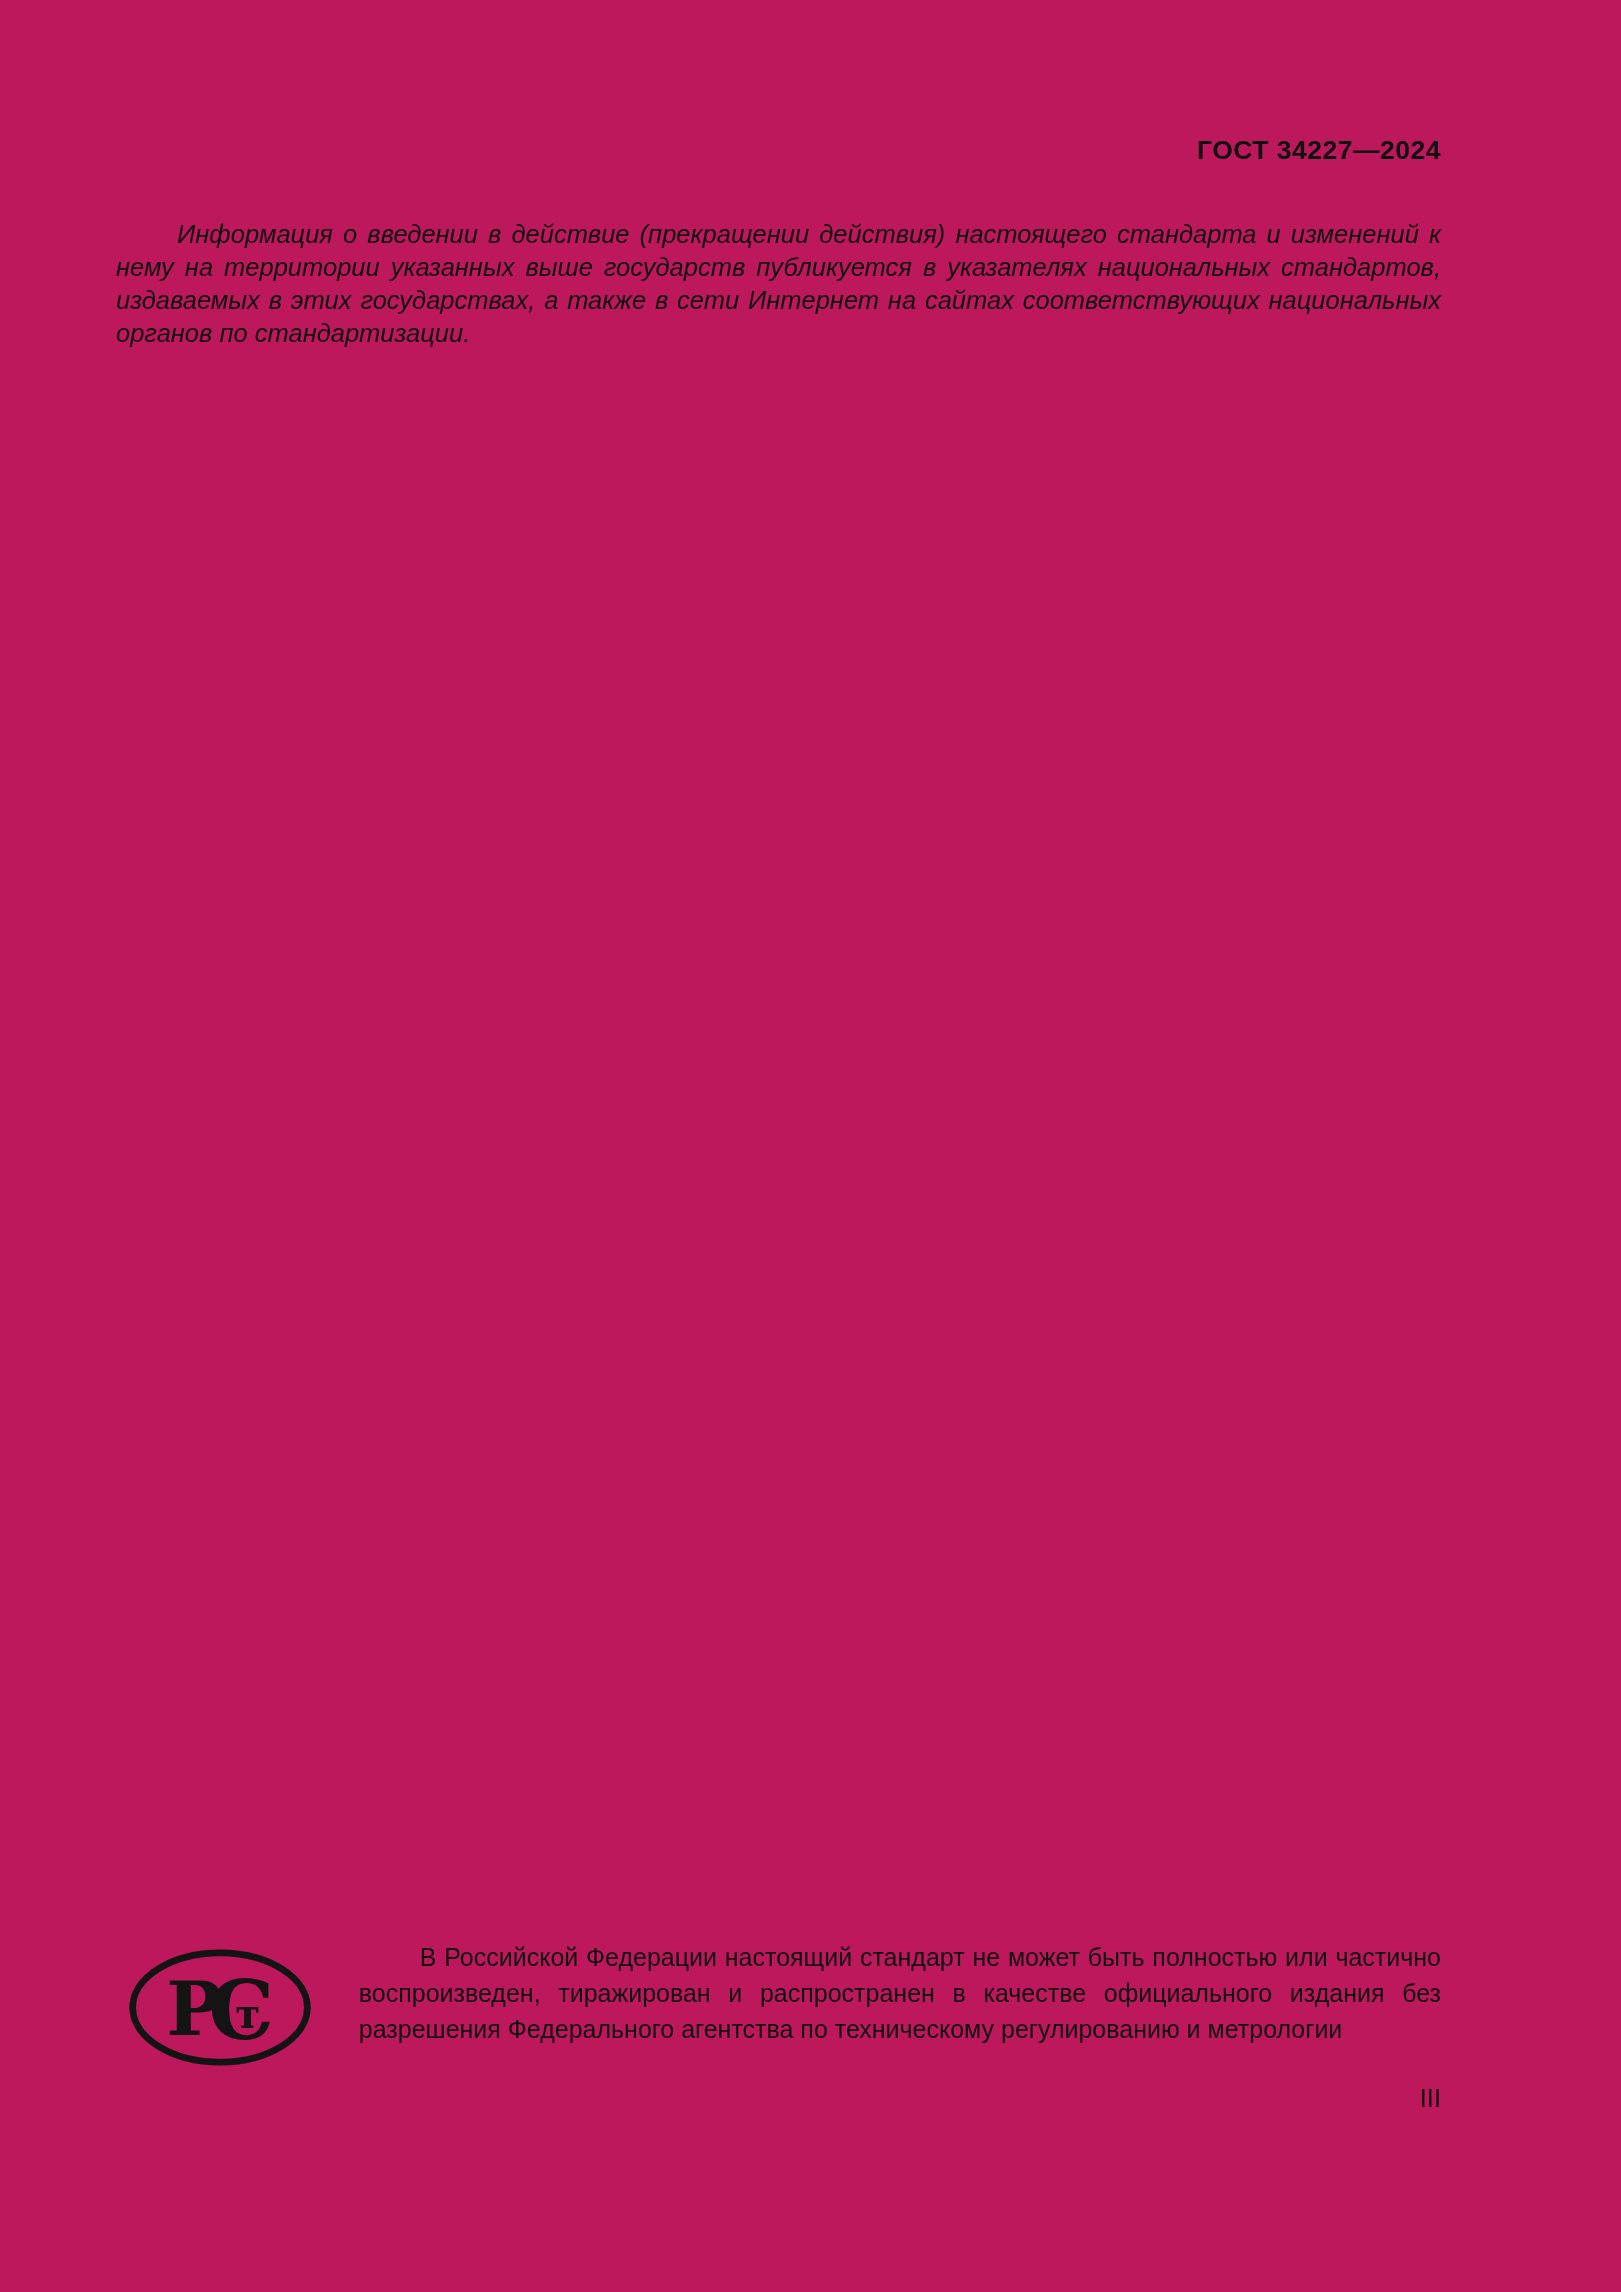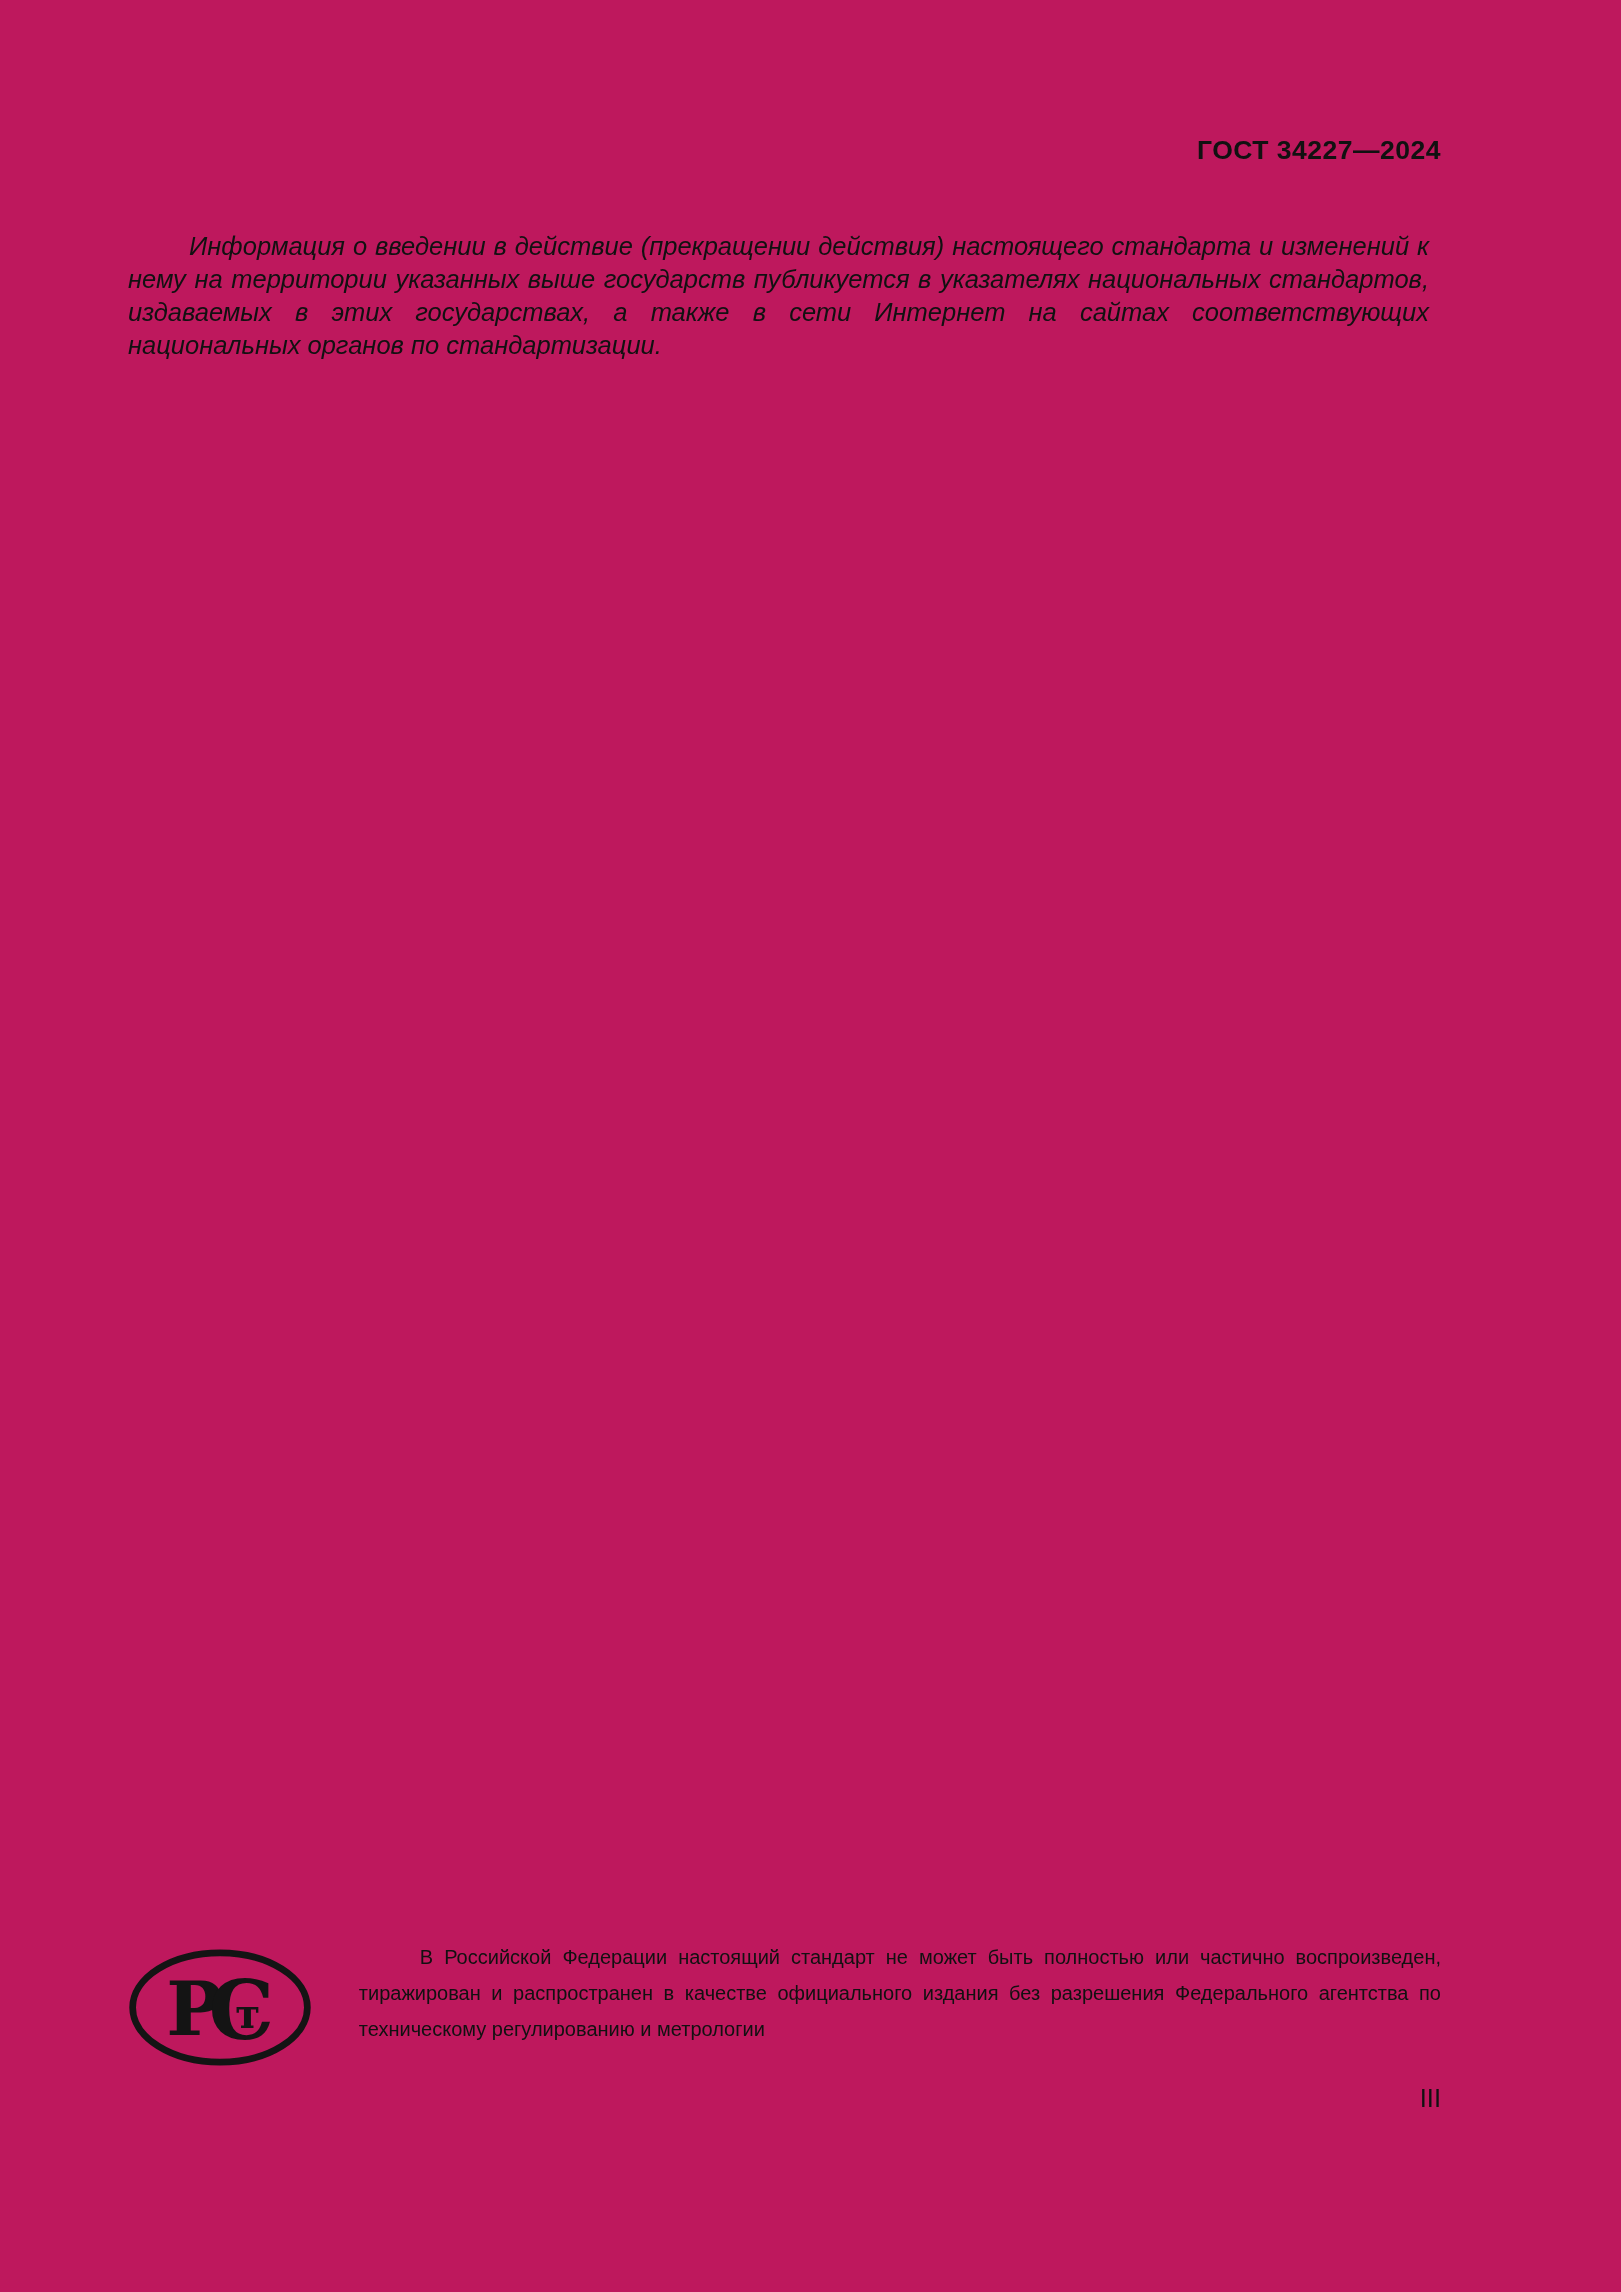--- a/index.html
+++ b/index.html
@@ -33,21 +33,21 @@
     font-size: 26.5px;
     letter-spacing: 0.5px;
   }
   .intro {
     position: absolute;
     top: 218px;
     left: 0;
     right: 0;
   }
   .intro p {
-    margin: 12px;
+    margin: 0;
     font-style: italic;
     font-size: 25.5px;
     line-height: 33px;
     text-align: justify;
     text-indent: 61px;
   }
   .copyright {
     position: absolute;
     top: 1884px;
     left: 0;
@@ -69,21 +69,21 @@
     margin-top: 5.9px;
   }
   .logo-wrap svg {
     display: block;
     width: 192px;
     height: 125px;
   }
   .restriction {
     margin: 0 0 0 43px;
     flex: 1 1 auto;
-    font-size: 20px;
+    font-size: 25px;
     line-height: 36px;
     text-align: justify;
     text-indent: 61px;
   }
   .page-number {
     position: absolute;
     top: 2084px;
     left: 0;
     right: 0;
     text-align: right;

